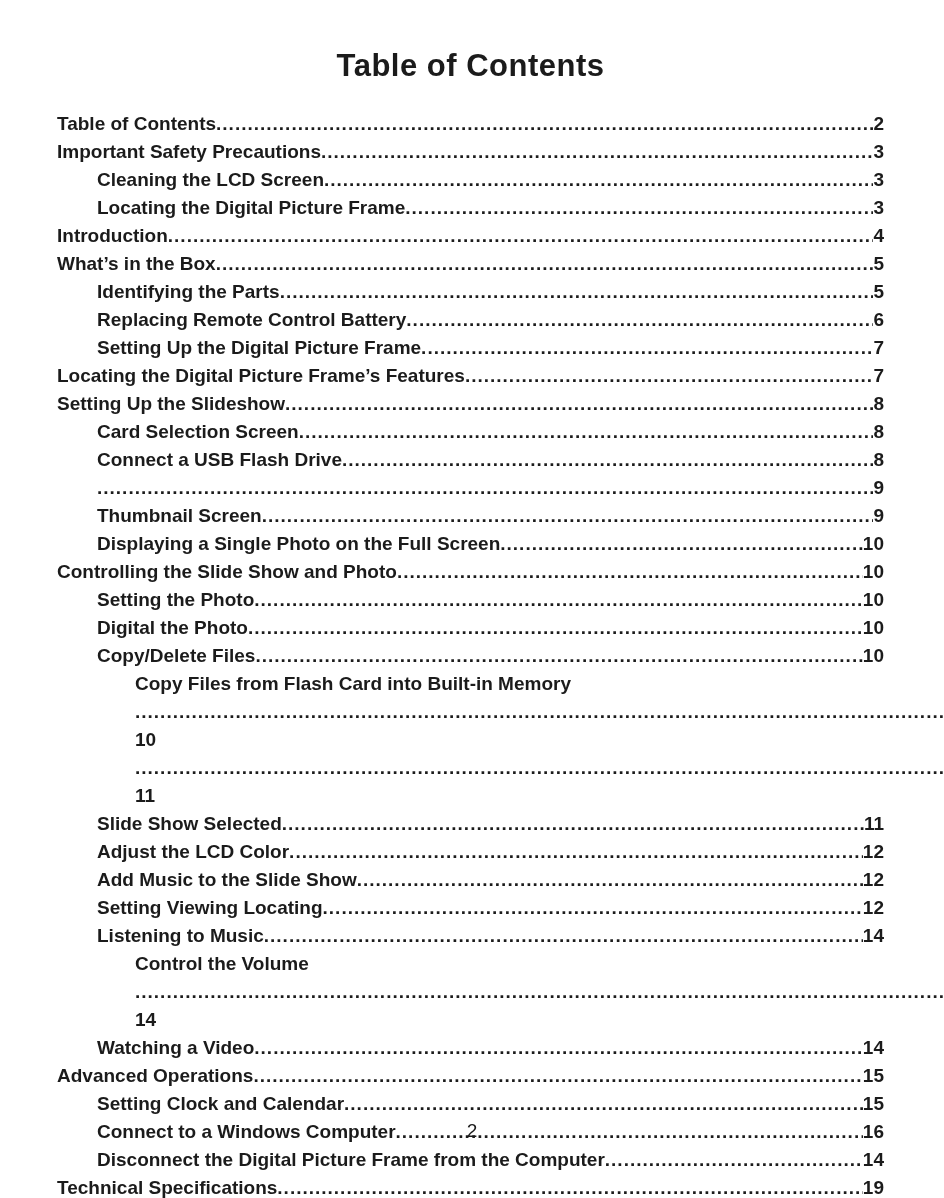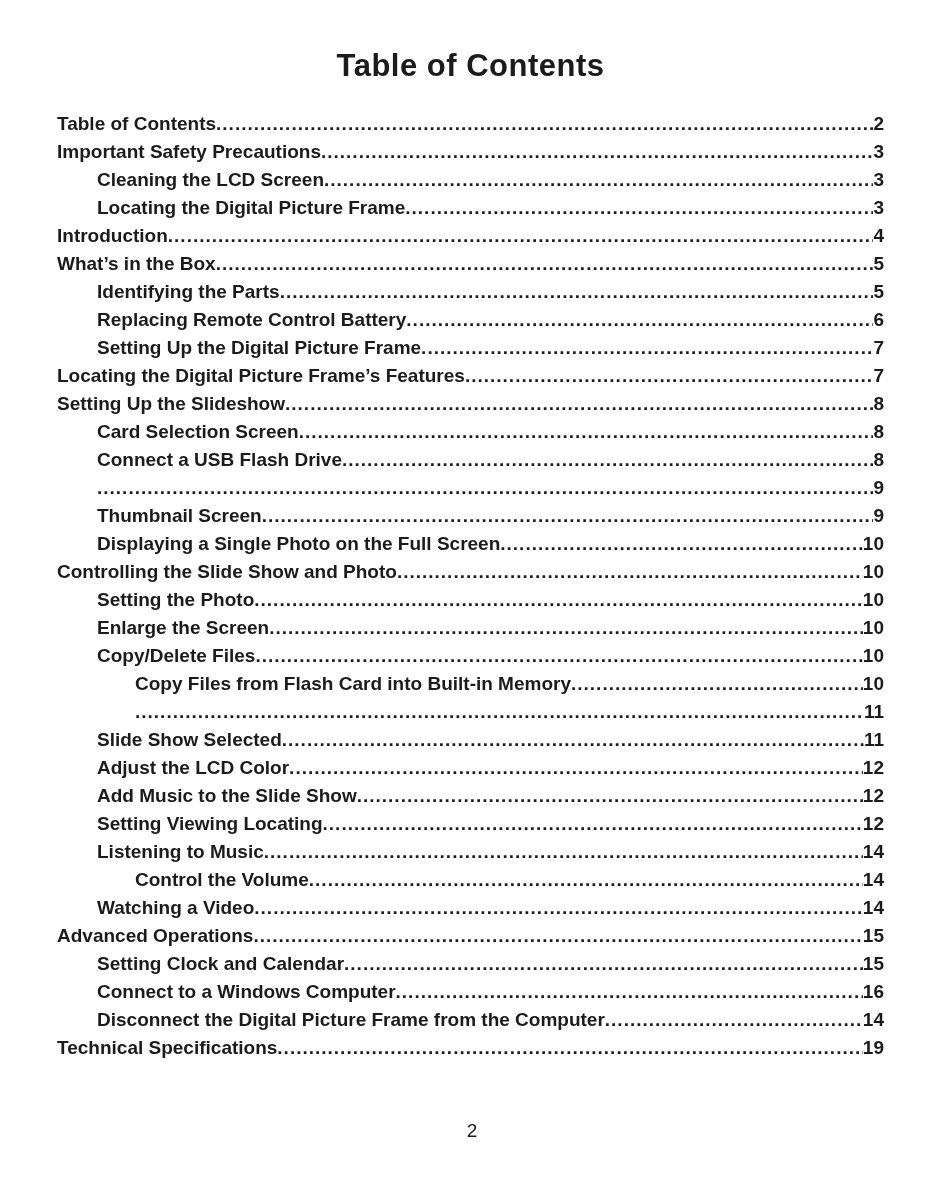--- a/index.html
+++ b/index.html
@@ -32,21 +32,21 @@
   .toc-row {
     display: flex;
     align-items: baseline;
     font-size: 19px;
     font-weight: 700;
     line-height: 28px;
     white-space: nowrap;
   }
   .indent-0 { padding-left: 0; }
   .indent-1 { padding-left: 40px; }
-  .indent-2 { padding-left: 78px; }
+  .indent-2 { padding-left: 78px; flex-direction: column; }
   .toc-label {
     flex: 0 0 auto;
   }
   .toc-dots {
     flex: 1 1 auto;
     overflow: hidden;
     letter-spacing: 1px;
     min-width: 20px;
   }
   .toc-dots::after {
@@ -155,21 +155,21 @@
         <span class="toc-label">Controlling the Slide Show and Photo</span>
         <span class="toc-dots"></span>
         <span class="toc-page">10</span>
       </div>
       <div class="toc-row indent-1">
         <span class="toc-label">Setting the Photo</span>
         <span class="toc-dots"></span>
         <span class="toc-page">10</span>
       </div>
       <div class="toc-row indent-1">
-        <span class="toc-label">Enlarge the Screen</span>
+        <span class="toc-label">Digital the Photo</span>
         <span class="toc-dots"></span>
         <span class="toc-page">10</span>
       </div>
       <div class="toc-row indent-1">
         <span class="toc-label">Copy/Delete Files</span>
         <span class="toc-dots"></span>
         <span class="toc-page">10</span>
       </div>
       <div class="toc-row indent-2">
         <span class="toc-label">Copy Files from Flash Card into Built-in Memory</span>

